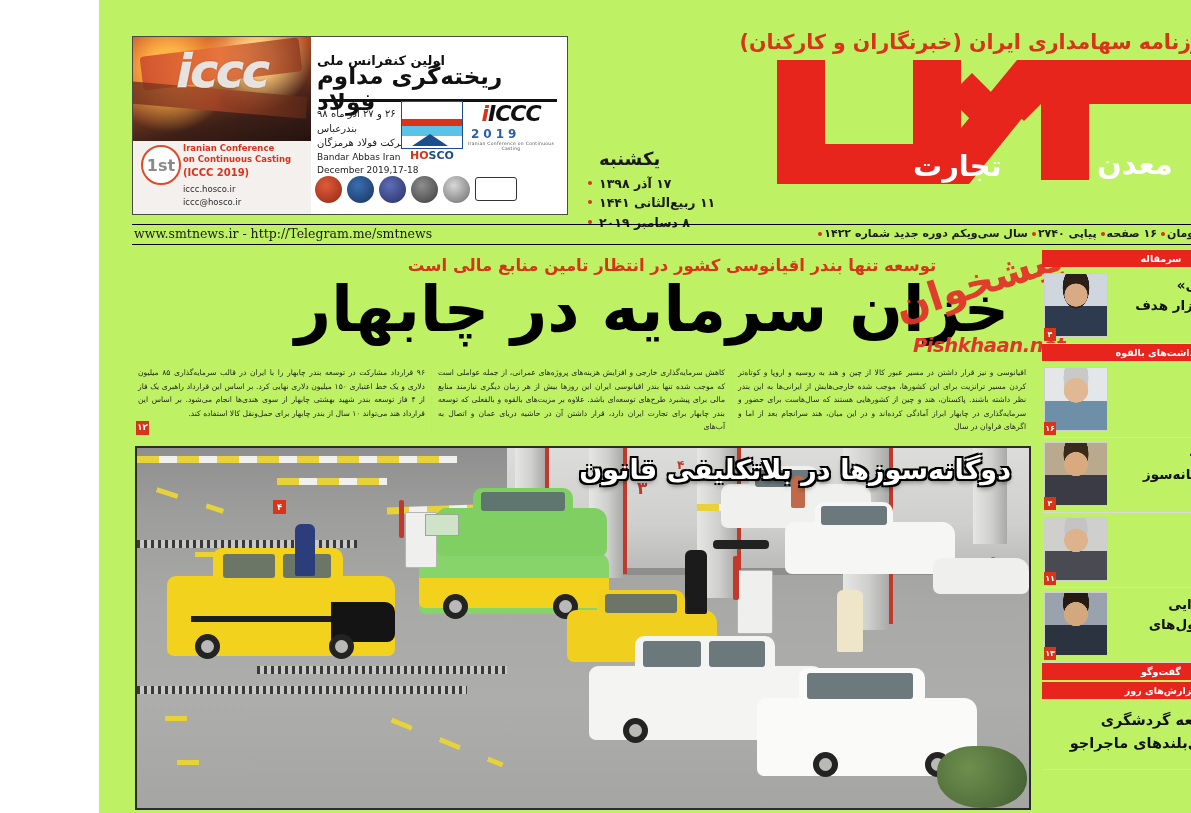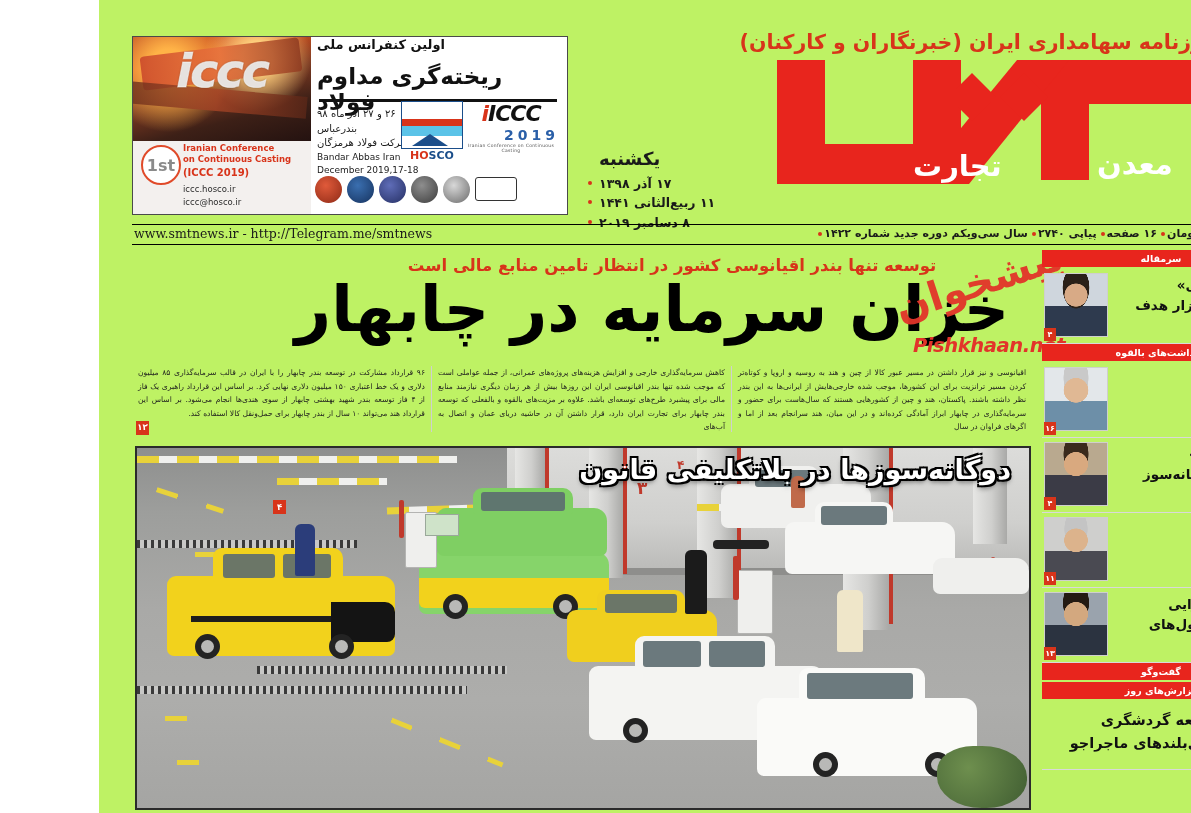--- a/index.html
+++ b/index.html
@@ -53,41 +53,41 @@
   .ad-conf{
     position:absolute;left:50px;top:106px;width:126px;direction:ltr;text-align:left;
     font-size:8.5px;line-height:1.35;color:#d8341a;font-weight:bold;
   }
   .ad-conf .l3{font-size:10px;}
   .ad-mail{
     position:absolute;left:50px;top:146px;width:126px;direction:ltr;text-align:left;
     font-size:8.5px;line-height:1.5;color:#2b2b2b;
   }
   .ad-t1{
-    position:absolute;right:10px;top:0;width:240px;text-align:left;
+    position:absolute;right:10px;top:16px;width:240px;text-align:left;
     font-size:13px;color:#111;font-weight:bold;
   }
   .ad-t2{
     position:absolute;right:10px;top:26px;width:240px;text-align:left;
     font-size:23px;color:#111;font-weight:bold;letter-spacing:-.5px;
   }
   .ad-rule{position:absolute;right:10px;top:62px;width:238px;height:3px;background:#111;}
   .ad-meta{
     position:absolute;right:104px;top:70px;width:146px;text-align:left;
     font-size:10px;line-height:1.45;color:#1b1b1b;
   }
   .ad-meta .en{direction:ltr;text-align:left;font-size:9px;}
   .ad-logos{position:absolute;right:8px;top:64px;width:96px;}
   .logo-iccc{
     font-family:"DejaVu Sans",sans-serif;font-weight:bold;font-style:italic;
     font-size:22px;color:#111;letter-spacing:-1px;text-align:center;
   }
   .logo-iccc .red{color:#d8341a;}
   .logo-year{
-    text-align:right;font-size:14px;letter-spacing:4px;color:#2a5fa8;font-weight:bold;margin-top:1px;padding-left:8px;
+    text-align:left;font-size:12px;letter-spacing:4px;color:#2a5fa8;font-weight:bold;margin-top:1px;padding-left:8px;
   }
   .logo-sub{text-align:center;font-size:4.5px;color:#555;letter-spacing:.3px;}
   .hosco-box{
     position:absolute;left:0;top:0;width:60px;height:46px;border:1.5px solid #1b4e8a;
     background:linear-gradient(#fff 0 38%,#d8341a 38% 52%,#5bc3e8 52% 74%,#fff 74% 100%);
   }
   .hosco-box:after{
     content:"";position:absolute;left:10px;bottom:2px;width:0;height:0;
     border-left:18px solid transparent;border-right:18px solid transparent;border-bottom:12px solid #1b4e8a;
   }

